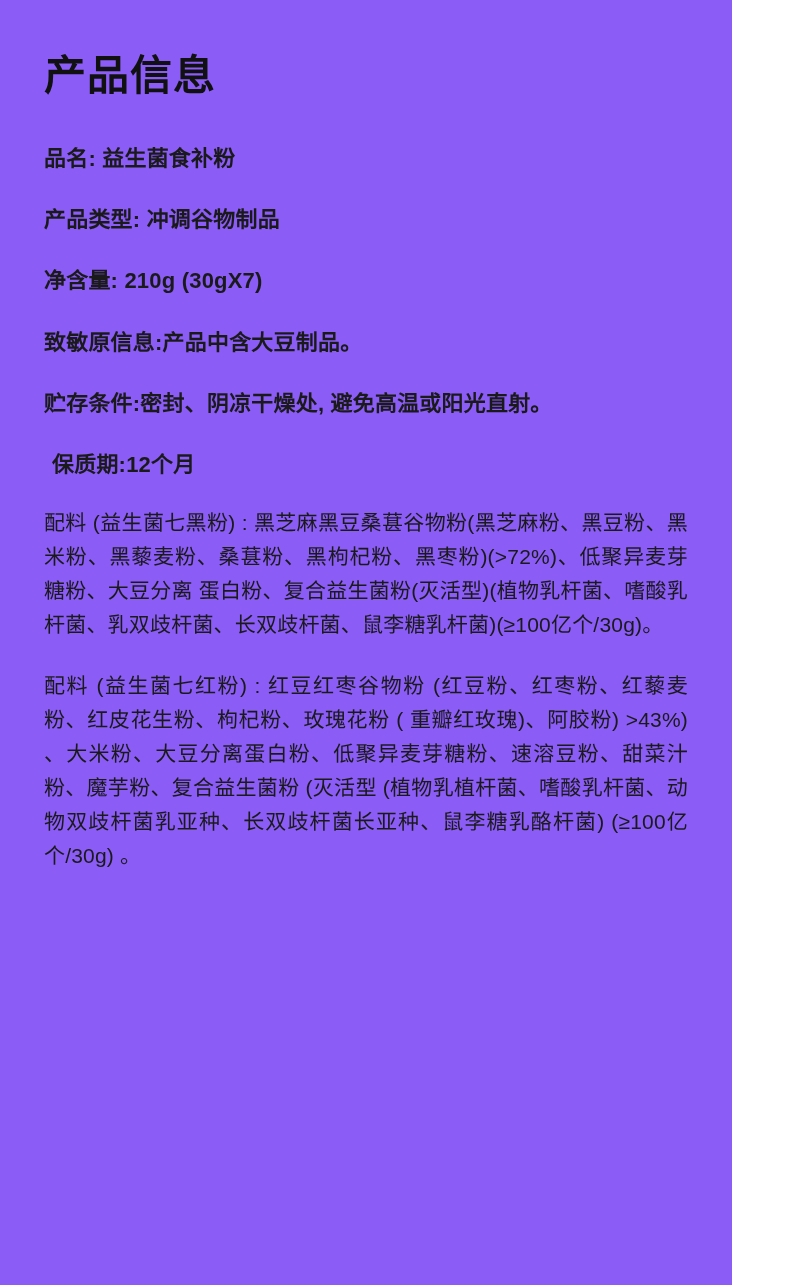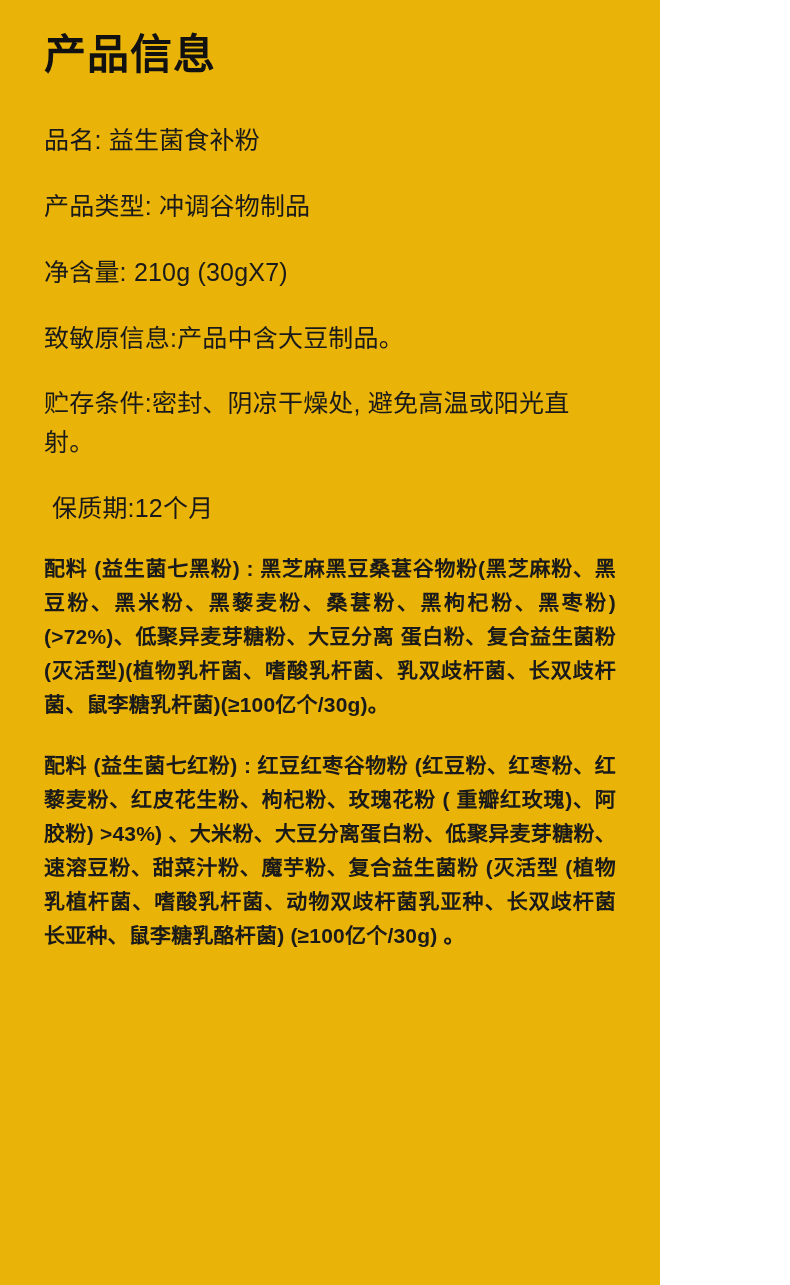--- a/index.html
+++ b/index.html
@@ -9,53 +9,53 @@
     background: #ffffff;
   }
   body {
     width: 790px;
     min-height: 1285px;
     font-family: "Liberation Sans", "DejaVu Sans", sans-serif;
     color: #1a1a1a;
     -webkit-font-smoothing: antialiased;
   }
   .page {
-    width: 660px;
+    width: 732px;
     min-height: 1285px;
     box-sizing: border-box;
-    padding: 31px 44px 40px 44px;
-    background: #eab308;
+    padding: 52px 44px 40px 44px;
+    background: #8b5cf6;
   }
   .page-title {
     font-size: 42px;
     font-weight: bold;
     letter-spacing: 1px;
     line-height: 1.15;
     margin: 0 0 42px 0;
     color: #111111;
   }
   .field {
-    font-size: 25px;
+    font-size: 22px;
     line-height: 1.55;
     margin: 0 0 27px 0;
     color: #1a1a1a;
     letter-spacing: 0.2px;
+    font-weight: bold;
   }
   .field:last-child {
     margin-bottom: 0;
   }
   .block {
     font-size: 21px;
     line-height: 1.62;
     margin: 12px 0 27px 0;
     color: #1a1a1a;
     letter-spacing: 0.2px;
     text-align: justify;
     text-justify: inter-ideograph;
-    font-weight: bold;
   }
   .tight {
     margin-bottom: 24px;
     margin-left: 8px;
   }
 </style>
 </head>
 <body>
 
 <div class="page">

